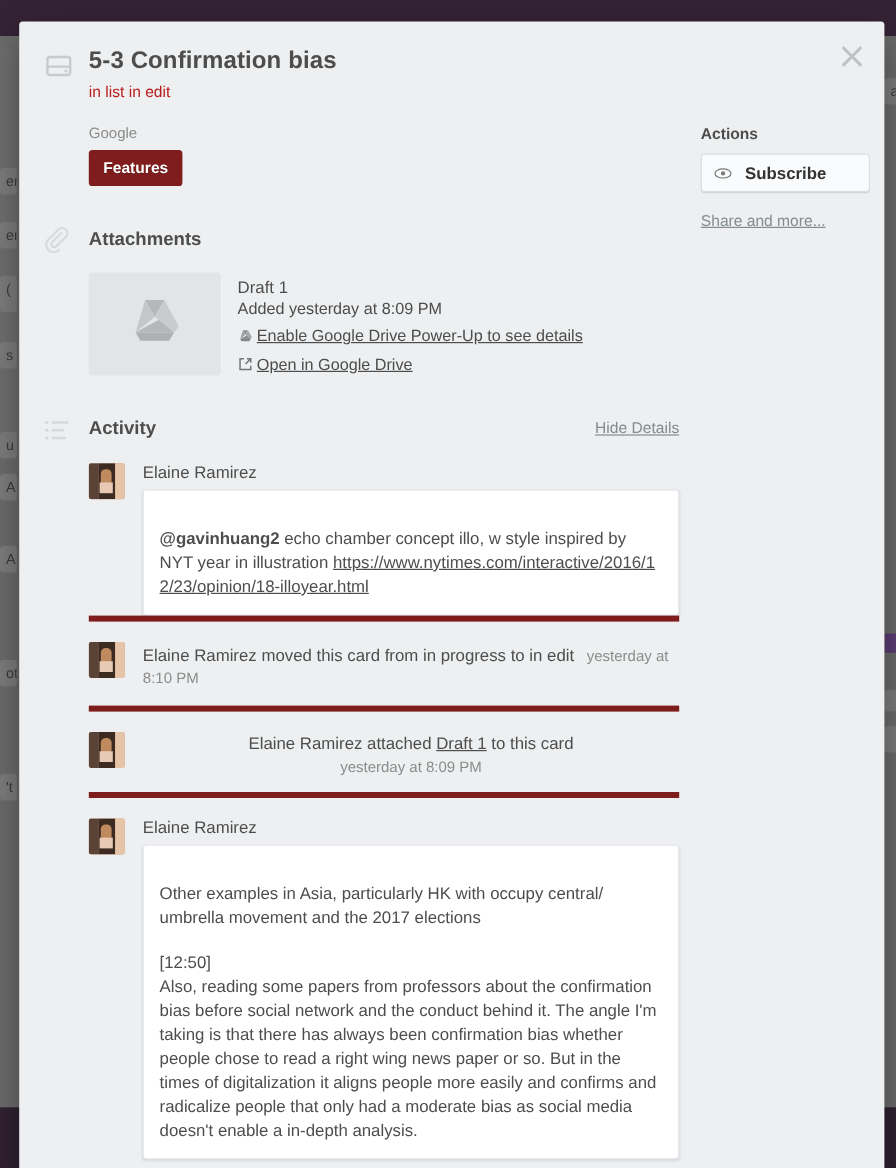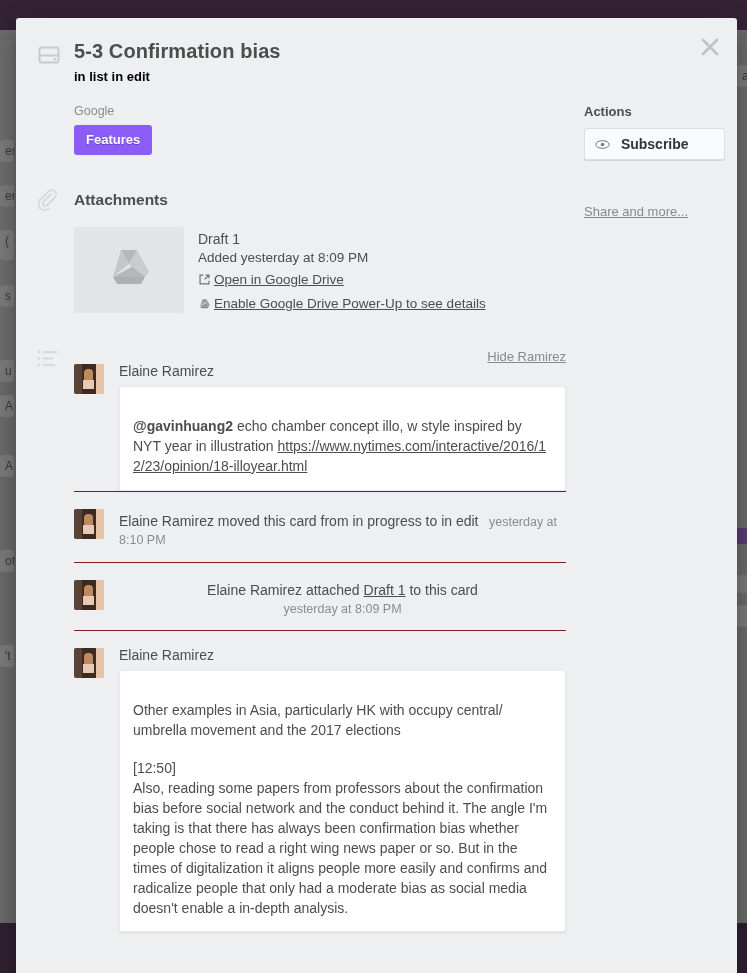--- a/index.html
+++ b/index.html
@@ -100,22 +100,21 @@
     font-size: 20px;
     font-weight: bold;
     color: #4d4d4d;
     line-height: 1.3;
     letter-spacing: .1px;
   }
   .card-sub {
     margin-left: 38px;
     margin-top: 5px;
     font-size: 13px;
-    color: #000000;
-    font-weight: bold;
+    color: #b91c1c;
   }
 
   
   .body-wrap {
     display: flex;
     padding: 0 10px 0 20px;
   }
   .col-main { width: 530px; padding-left: 38px; padding-top: 20px; }
   .col-side { width: 150px; padding-top: 20px; padding-left: 18px; }
 
@@ -157,21 +156,21 @@
     font-weight: bold;
     color: #333;
     line-height: 30px;
     padding-left: 10px;
     cursor: pointer;
     text-align: left;
   }
   .side-btn .eye { margin-right: 7px; vertical-align: -1px; opacity: .75; }
   .share-link {
     display: inline-block;
-    margin-top: 44px;
+    margin-top: 16px;
     font-size: 13px;
     color: #838c91;
     text-decoration: underline;
     cursor: pointer;
   }
 
   
   .sec {
     position: relative;
     margin-top: 28px;
@@ -217,21 +216,21 @@
     margin-top: 7px;
     font-size: 13.5px;
     color: #4d4d4d;
     text-decoration: underline;
     cursor: pointer;
   }
   .att-link .mini { display:inline-block; width:14px; vertical-align:-2px; margin-right:2px; text-decoration:none; }
 
   
   .act { position: relative; padding-left: 45px; padding-top: 16px; }
-  .act + .act { border-top: 1px solid #7f1d1d; }
+  .act + .act { border-top: 5px solid #7f1d1d; }
   .act.nosep { border-top: none; }
   .avatar {
     position: absolute;
     left: 0;
     top: 17px;
     width: 30px; height: 30px;
     border-radius: 2px;
     overflow: hidden;
     cursor: pointer;
     background: #c9a38a;
@@ -310,21 +309,21 @@
     <div class="card-title">5-3 Confirmation bias</div>
     <div class="card-sub">in list in edit</div>
   </div>
 
   <div class="body-wrap">
 
     <div class="col-main">
 
       <div>
         <div class="section-label">Google</div>
-        <span class="label-chip" style="background:#8b5cf6;">Features</span>
+        <span class="label-chip" style="background:#7f1d1d;">Features</span>
       </div>
 
       <div class="sec" style="margin-top:34px;">
         <span class="sec-icon">
           <svg width="24" height="24" viewBox="0 0 24 24" aria-hidden="true">
             <path d="M17 7.5 L9 15.5a2.6 2.6 0 0 0 3.7 3.7l8.3-8.3a4.6 4.6 0 0 0-6.5-6.5L5.6 13.3a6.5 6.5 0 0 0 9.2 9.2" transform="translate(-1,-2) scale(0.95)" fill="none" stroke="#b3b3b3" stroke-width="1.9" stroke-linecap="round"></path>
           </svg>
         </span>
         <div class="sec-head">Attachments</div>
 
@@ -338,53 +337,54 @@
                 <polygon points="8,31 12,38 36,38 40,31" fill="#aeb0b2"></polygon>
                 <polygon points="32,4 44,26 40,31 24,18" fill="#c9cbcd"></polygon>
               </svg>
             </span>
           </div>
           <div class="att-meta">
             <div class="att-name">Draft 1</div>
             <div class="att-date">Added yesterday at 8:09 PM</div>
             <span class="att-link">
               <span class="mini">
-                <svg width="13" height="13" viewBox="0 0 16 16" aria-hidden="true">
-                  <path d="M6.5 2.5 H2.5 V13.5 H13.5 V9.5" fill="none" stroke="#6f7479" stroke-width="1.5"></path>
-                  <path d="M9.5 2.5 H13.5 V6.5 M13.5 2.5 L8.2 7.8" fill="none" stroke="#6f7479" stroke-width="1.5"></path>
-                </svg>
-              </span><span>Open in Google Drive</span>
-            </span>
-            <span class="att-link">
-              <span class="mini">
                 <svg width="13" height="12" viewBox="0 0 48 44" aria-hidden="true">
                   <polygon points="16,4 32,4 24,18" fill="#8d9093"></polygon>
                   <polygon points="16,4 24,18 8,31" fill="#a0a2a5"></polygon>
                   <polygon points="8,31 40,31 32,18" fill="#8d9093"></polygon>
                   <polygon points="8,31 12,38 36,38 40,31" fill="#85888b"></polygon>
                   <polygon points="32,4 44,26 40,31 24,18" fill="#a6a8ab"></polygon>
                 </svg>
               </span><span>Enable Google Drive Power-Up to see details</span>
+            </span>
+            <span class="att-link">
+              <span class="mini">
+                <svg width="13" height="13" viewBox="0 0 16 16" aria-hidden="true">
+                  <path d="M6.5 2.5 H2.5 V13.5 H13.5 V9.5" fill="none" stroke="#6f7479" stroke-width="1.5"></path>
+                  <path d="M9.5 2.5 H13.5 V6.5 M13.5 2.5 L8.2 7.8" fill="none" stroke="#6f7479" stroke-width="1.5"></path>
+                </svg>
+              </span><span>Open in Google Drive</span>
             </span>
           </div>
         </div>
       </div>
 
       <div class="sec" style="margin-top:34px;">
         <span class="sec-icon">
           <svg width="24" height="24" viewBox="0 0 24 24" aria-hidden="true">
             <circle cx="3" cy="5" r="1.4" fill="#b3b3b3"></circle>
             <rect x="7" y="4" width="14" height="2.2" fill="#b3b3b3"></rect>
             <circle cx="3" cy="11.5" r="1.4" fill="#b3b3b3"></circle>
             <rect x="7" y="10.4" width="10" height="2.2" fill="#b3b3b3"></rect>
             <circle cx="3" cy="18" r="1.4" fill="#b3b3b3"></circle>
             <rect x="7" y="16.9" width="12" height="2.2" fill="#b3b3b3"></rect>
           </svg>
         </span>
-        <span class="hide-details">Hide Ramirez</span>
+        <div class="sec-head">Activity</div>
+        <span class="hide-details">Hide Details</span>
 
         <div class="act nosep">
           <div class="avatar">
             <span class="av-a"></span>
               <span class="av-b"></span>
               <span class="av-c"></span>
               <span class="av-d"></span>
               <span class="av-e"></span>
           </div>
           <div class="act-name">Elaine Ramirez</div>

